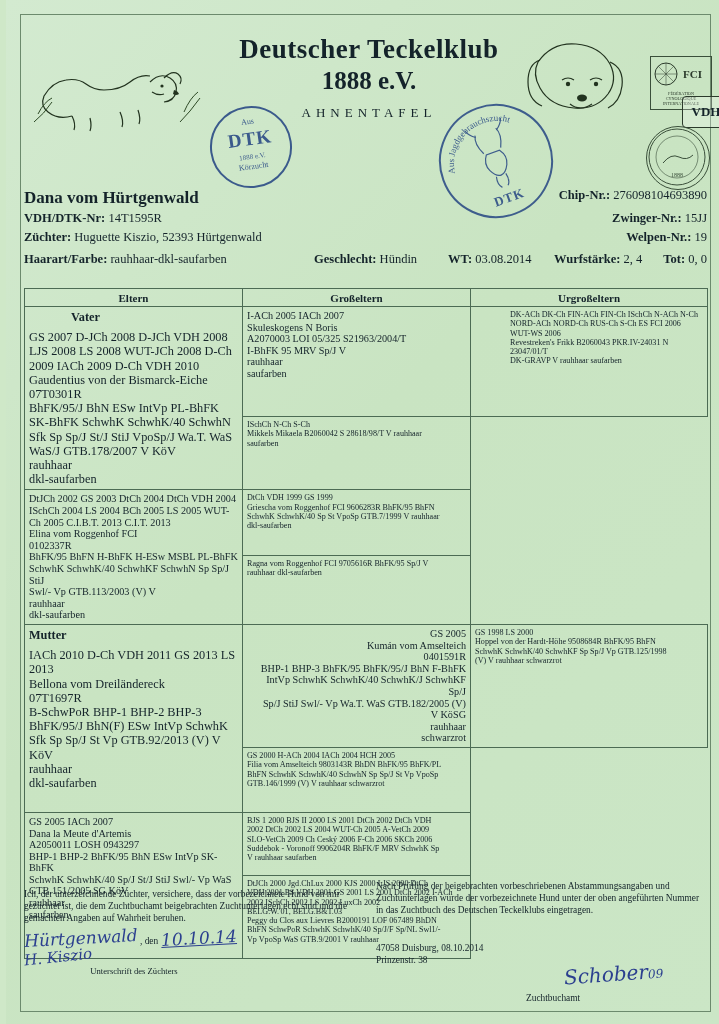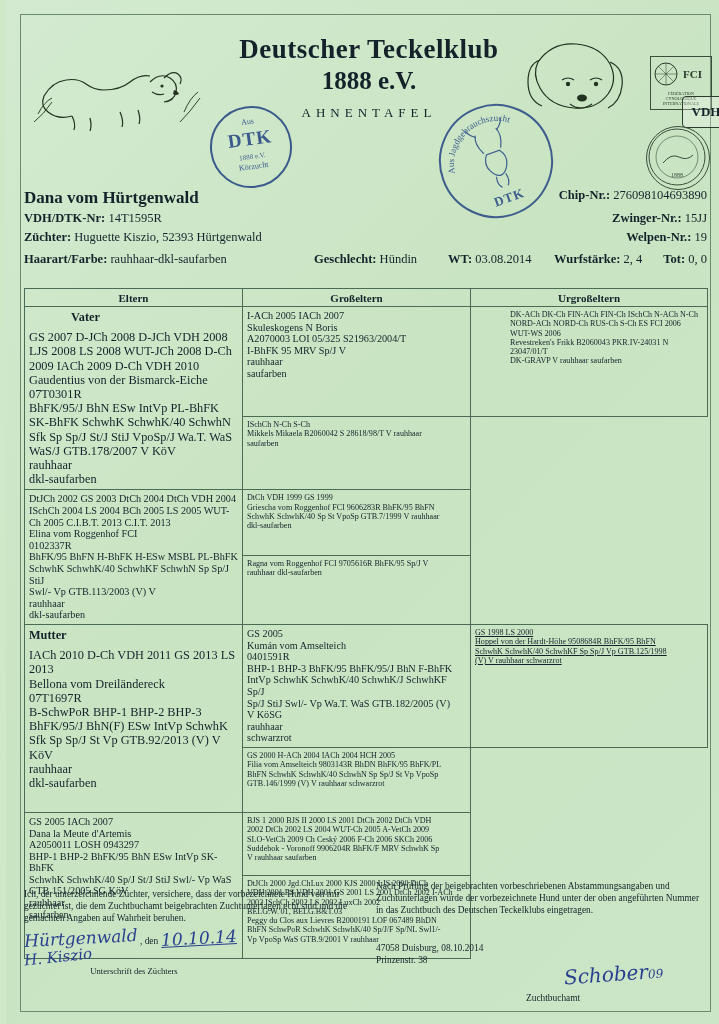--- a/index.html
+++ b/index.html
@@ -342,30 +342,30 @@
         <div style="white-space:pre-line;">IACh 2010  D-Ch VDH 2011  GS 2013  LS 2013
 Bellona vom Dreiländereck
 07T1697R
 B-SchwPoR BHP-1 BHP-2 BHP-3
 BhFK/95/J BhN(F) ESw IntVp SchwhK
 Sfk Sp Sp/J St Vp GTB.92/2013 (V) V
 KöV
 rauhhaar
 dkl-saufarben</div>
       </td>
-      <td class="gen2" style="white-space:pre-line;">GS 2005
+      <td class="gen2" style="white-space:pre-line;text-align:right;">GS 2005
 Kumán vom Amselteich
 0401591R
 BHP-1 BHP-3 BhFK/95 BhFK/95/J BhN F-BhFK
 IntVp SchwhK SchwhK/40 SchwhK/J SchwhKF Sp/J
 Sp/J StiJ Swl/- Vp Wa.T. WaS GTB.182/2005 (V)
 V KöSG
 rauhhaar
 schwarzrot</td>
-      <td class="gen3" style="white-space:pre-line;height:52px;text-decoration:underline;">GS 1998  LS 2000
+      <td class="gen3" style="white-space:pre-line;height:52px;">GS 1998  LS 2000
 Hoppel von der Hardt-Höhe 9508684R BhFK/95 BhFN
 SchwhK SchwhK/40 SchwhKF Sp Sp/J Vp GTB.125/1998
 (V) V rauhhaar schwarzrot</td>
     </tr>
     <tr>
       <td class="gen3" style="white-space:pre-line;height:58px;">GS 2000  H-ACh 2004  IACh 2004  HCH 2005
 Filia vom Amselteich 9803143R BhDN BhFK/95 BhFK/PL
 BhFN SchwhK SchwhK/40 SchwhN Sp Sp/J St Vp VpoSp
 GTB.146/1999 (V) V rauhhaar schwarzrot</td>
     </tr>

